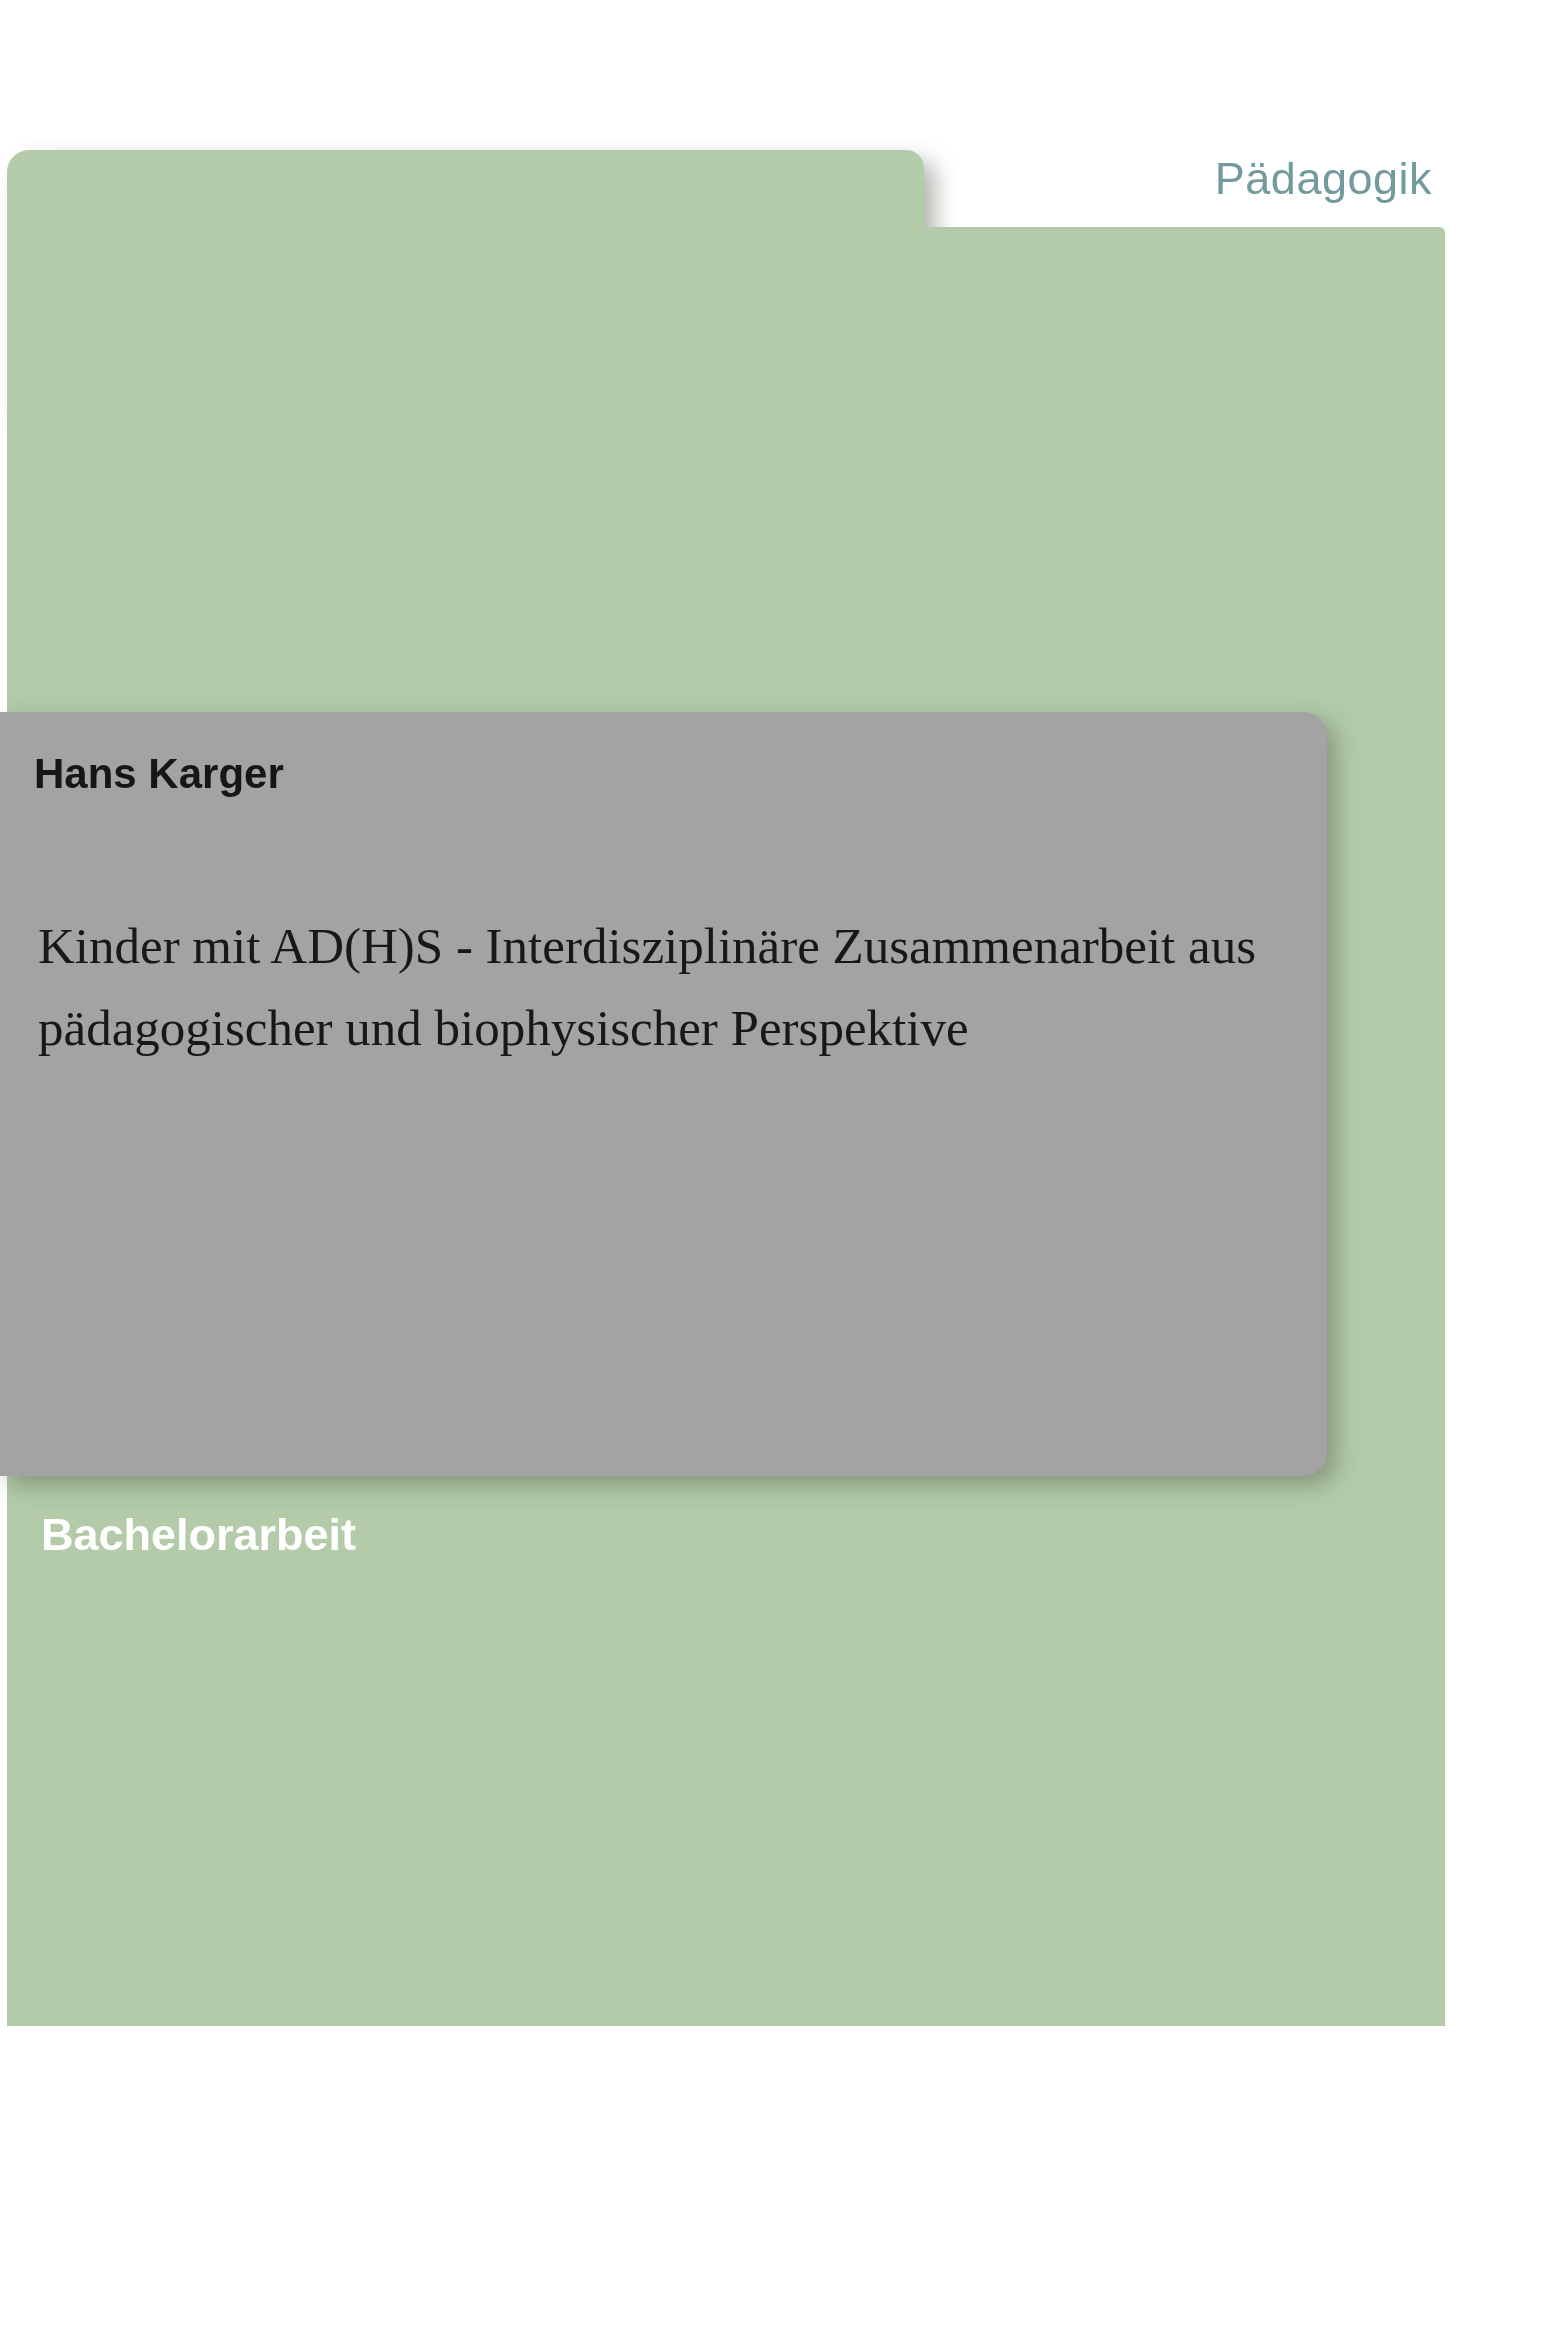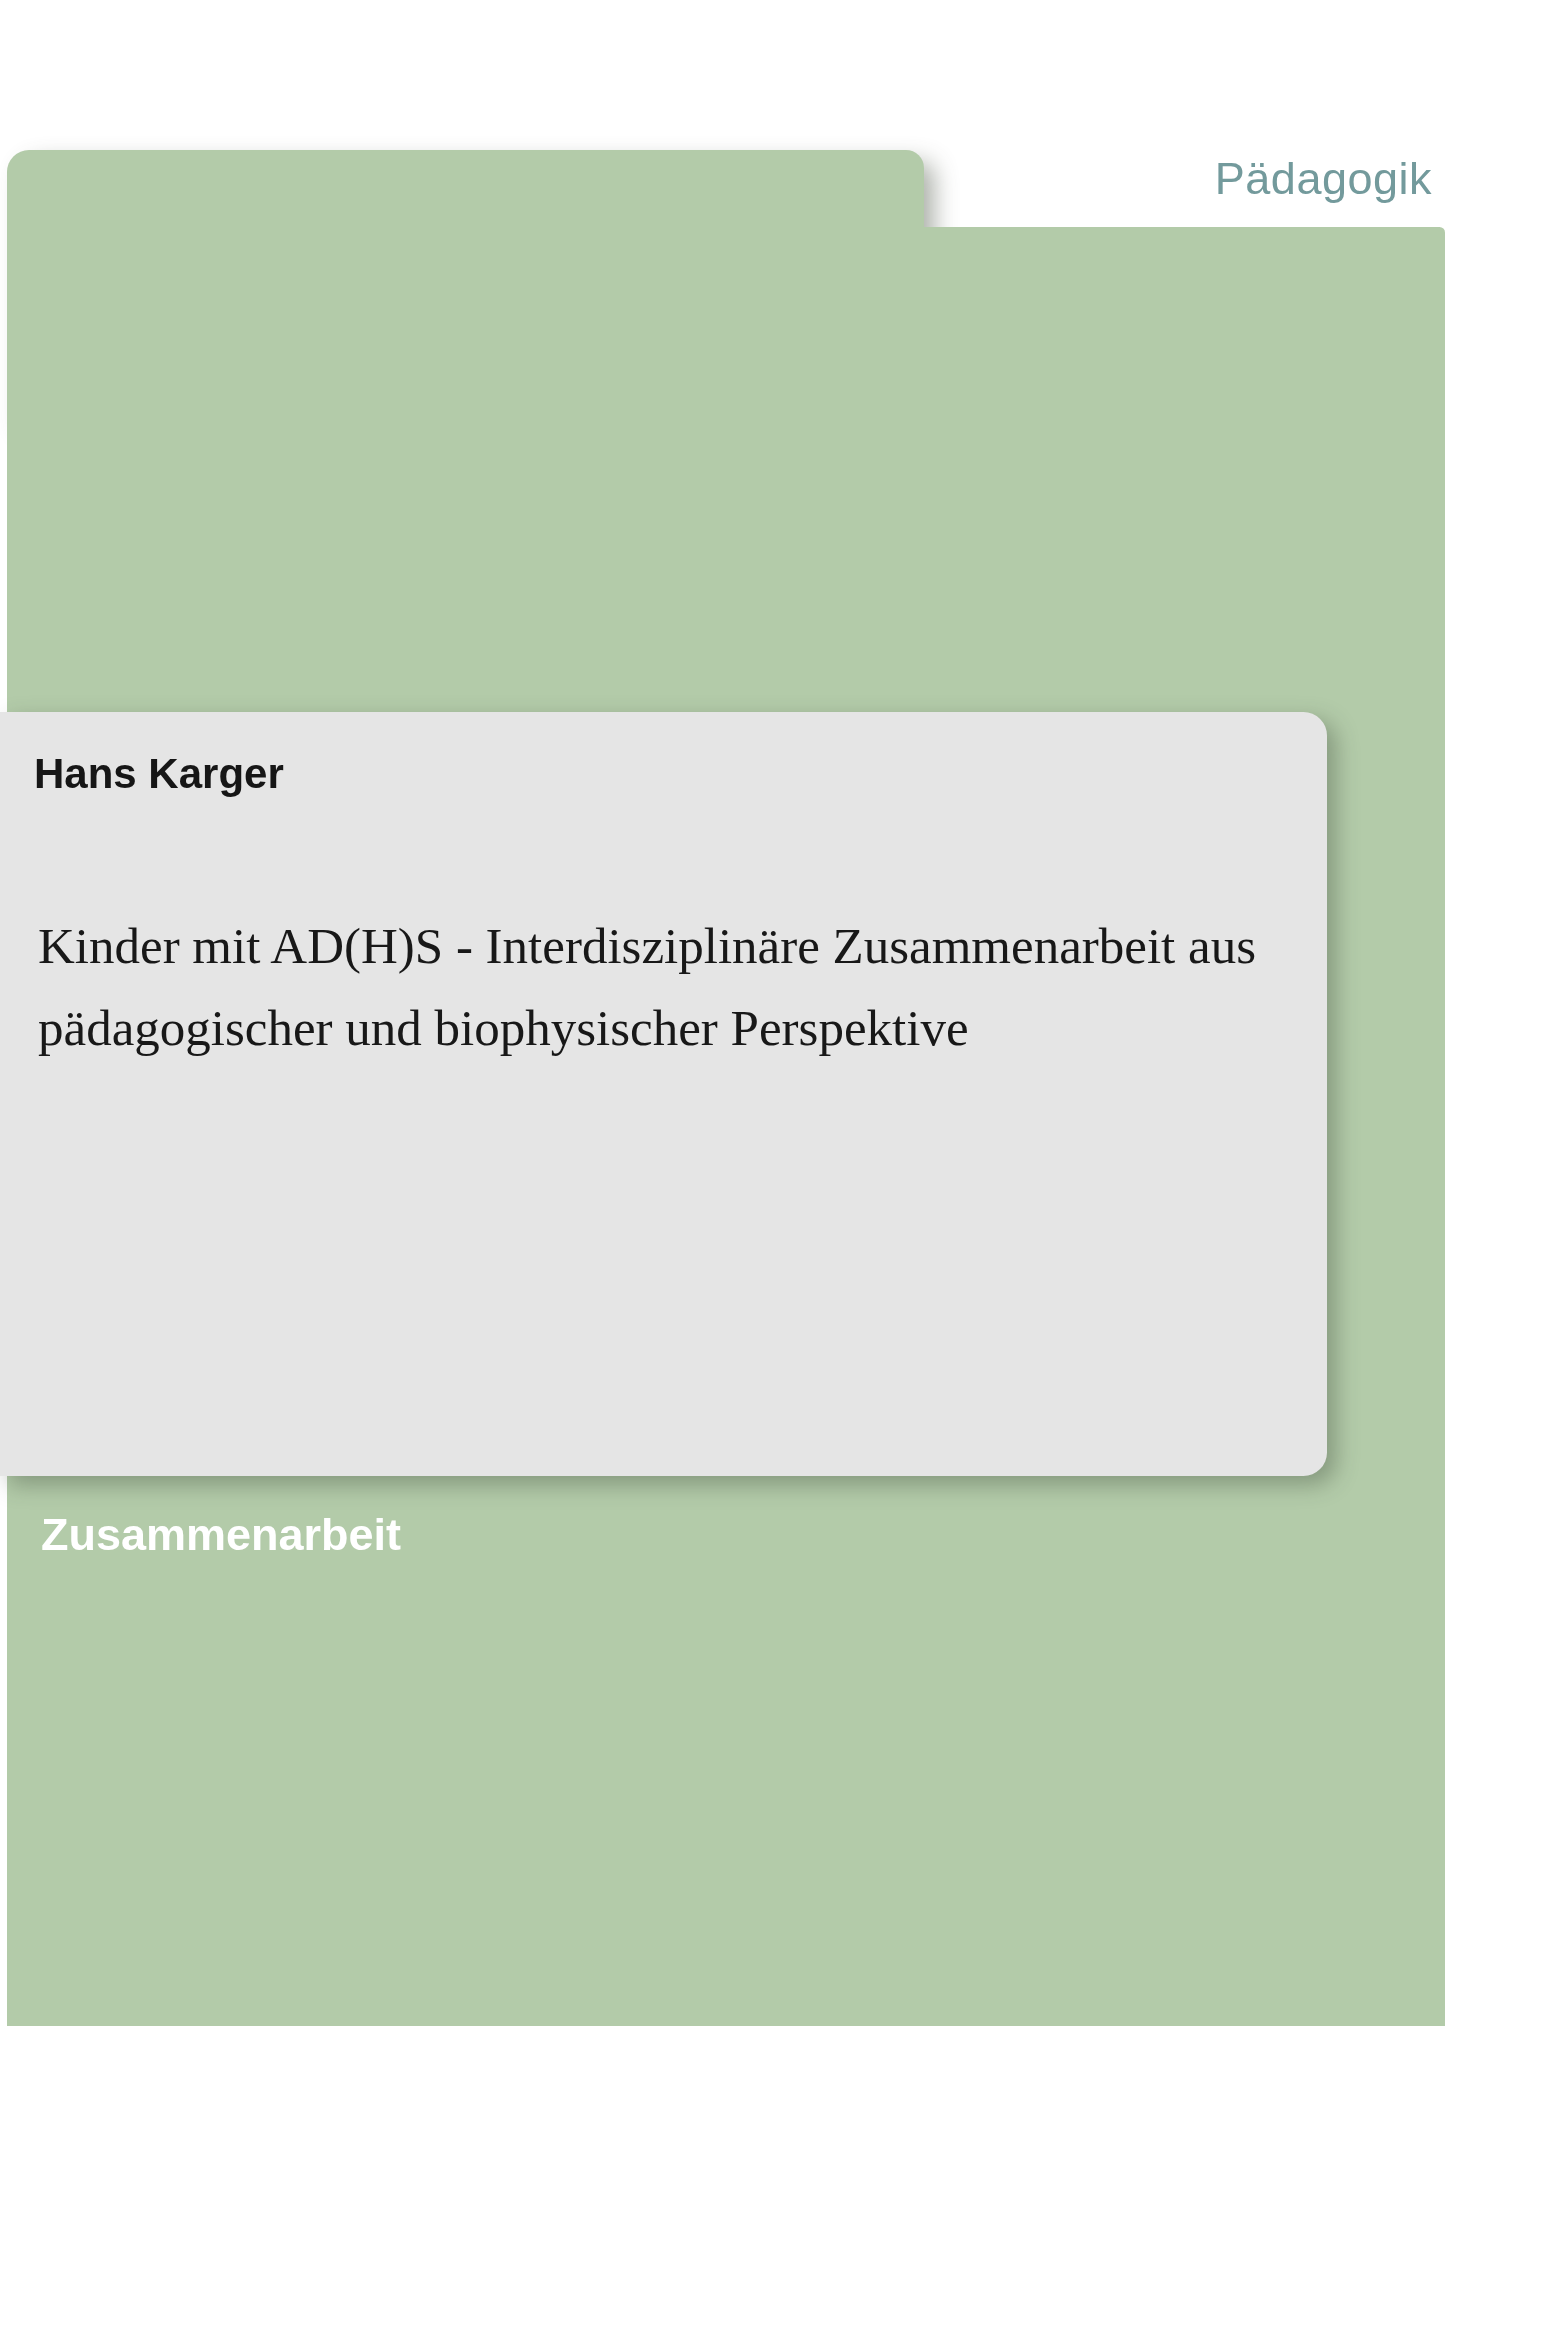--- a/index.html
+++ b/index.html
@@ -33,21 +33,21 @@
     top:115px;right:131px;
     font-size:45px;
     line-height:55px;
     color:var(--category-teal,#739a9c);
     letter-spacing:0.5px;
   }
   .card{
     position:absolute;
     left:0;top:676px;
     width:1327px;height:764px;
-    background:#e5e5e5;
+    background:#a3a3a3;
     border-radius:0 23.6px 23.6px 0;
     box-shadow:9px 8.2px 22px rgba(50,60,45,0.35);
   }
   .author{
     position:absolute;
     left:34px;top:38px;
     font-size:42px;
     font-weight:bold;
     color:#161616;
   }
@@ -100,21 +100,21 @@
   <div class="panel-top"></div>
   <div class="panel-main"></div>
 
   <div class="category">Pädagogik</div>
 
   <div class="card">
     <div class="author">Hans Karger</div>
     <div class="title">Kinder mit AD(H)S - Interdisziplinäre Zusammenarbeit aus pädagogischer und biophysischer Perspektive</div>
   </div>
 
-  <div class="doctype">Zusammenarbeit</div>
+  <div class="doctype">Bachelorarbeit</div>
 
   <div class="logo">
     <div class="tile letter">G</div>
     <div class="tile letter">R</div>
     <div class="tile letter">I</div>
     <div class="tile letter">N</div>
     <div class="tile smiley">
       <svg width="58" height="58" viewBox="0 0 64 64" aria-hidden="true">
         <rect x="13" y="14" width="12" height="7" rx="3" fill="#ffffff"></rect>
         <rect x="37" y="14" width="12" height="7" rx="3" fill="#ffffff"></rect>

